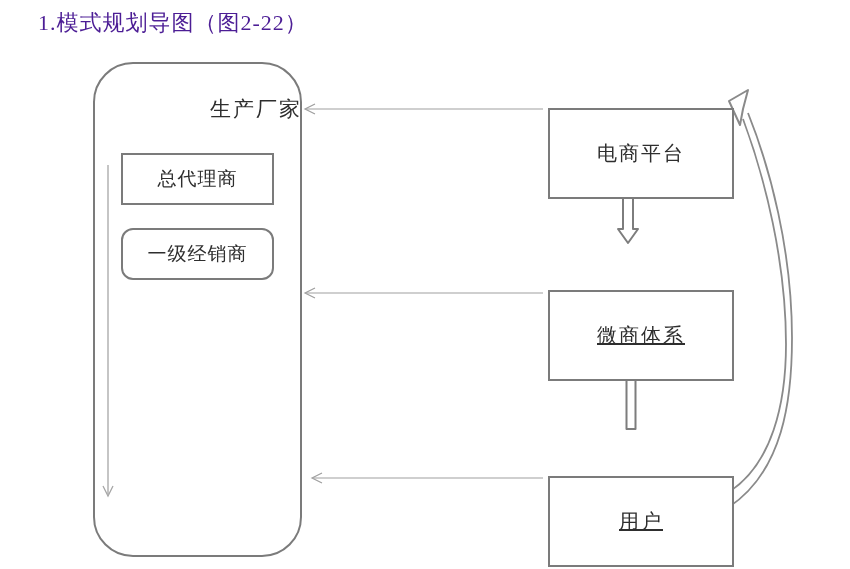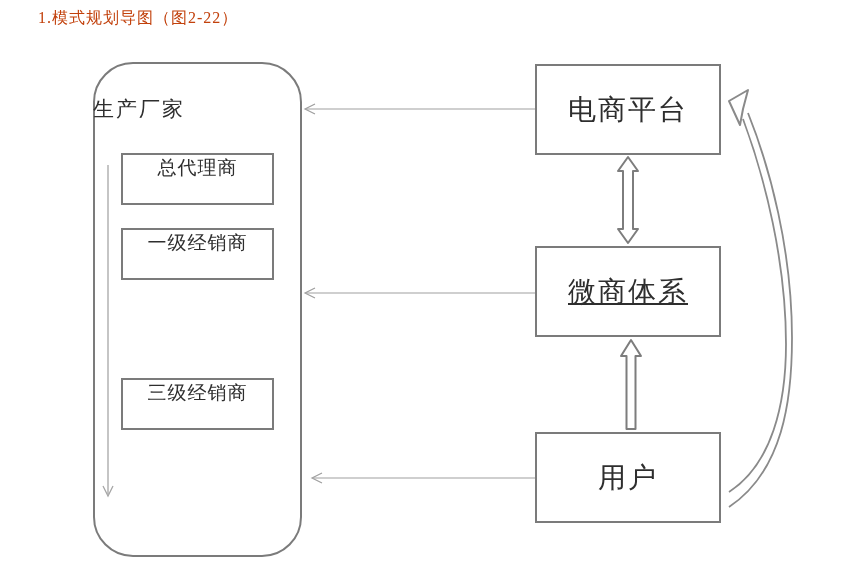--- a/index.html
+++ b/index.html
@@ -6,55 +6,55 @@
   body {
     width:850px; height:569px; background:#ffffff;
     font-family:"Liberation Serif","DejaVu Serif",serif;
     color:#2e2e2e;
     overflow:hidden;
   }
   .stage { position:relative; width:850px; height:569px; background:#ffffff; }
 
   .page-title {
     position:absolute; left:38px; top:8px;
-    font-size:16px; letter-spacing:1px; color:#c2410c;
+    font-size:22px; letter-spacing:1px; color:#4c1d95;
     white-space:nowrap;
   }
 
   
   .manufacturer {
     position:absolute; left:93px; top:62px; width:209px; height:495px;
     box-sizing:border-box;
     border:2px solid #7b7b7b; border-radius:40px;
     background:transparent;
   }
   .manufacturer-label {
     position:absolute; left:93px; top:95px; width:209px;
-    text-align:left; font-size:21px; letter-spacing:2px;
+    text-align:right; font-size:21px; letter-spacing:2px;
   }
 
   .level-box {
     position:absolute; left:121px; width:153px; height:52px;
     box-sizing:border-box; border:2px solid #7b7b7b; background:#ffffff;
-    display:flex; align-items:flex-start; justify-content:center;
+    display:flex; align-items:center; justify-content:center;
     font-size:19px; letter-spacing:1px;
   }
-  .lv0 { top:153px; } .lv1 { top:228px; } .lv2 { top:300px; }
+  .lv0 { top:153px; } .lv1 { top:228px;border-radius:12px; } .lv2 { top:300px; }
   .lv3 { top:378px; } .lv4 { top:452px; }
 
   
   .node-box {
-    position:absolute; left:535px; width:186px; height:91px;
+    position:absolute; left:548px; width:186px; height:91px;
     box-sizing:border-box; border:2px solid #7b7b7b; background:#ffffff;
     display:flex; align-items:center; justify-content:center;
-    font-size:28px; letter-spacing:2px;
+    font-size:20px; letter-spacing:2px;margin-top:44px;
   }
   .node-ecommerce { top:64px; }
   .node-weishang  { top:246px;text-decoration:underline; }
-  .node-user      { top:432px; }
+  .node-user      { top:432px;text-decoration:underline; }
 
   svg.wires { position:absolute; left:0; top:0; width:850px; height:569px; pointer-events:none; }
 </style>
 </head>
 <body>
 
 <div class="stage">
 
   <div class="page-title">1.模式规划导图（图2-22）</div>
 
@@ -93,23 +93,20 @@
 
   <div class="manufacturer"></div>
   <div class="manufacturer-label">生产厂家</div>
 
   <div class="level-box lv0">
     <span>总代理商</span>
   </div>
   <div class="level-box lv1">
     <span>一级经销商</span>
   </div>
-  <div class="level-box lv3">
-    <span>三级经销商</span>
-  </div>
 
   <div class="node-box node-ecommerce">
     <span>电商平台</span>
   </div>
   <div class="node-box node-weishang">
     <span>微商体系</span>
   </div>
   <div class="node-box node-user">
     <span>用户</span>
   </div>

